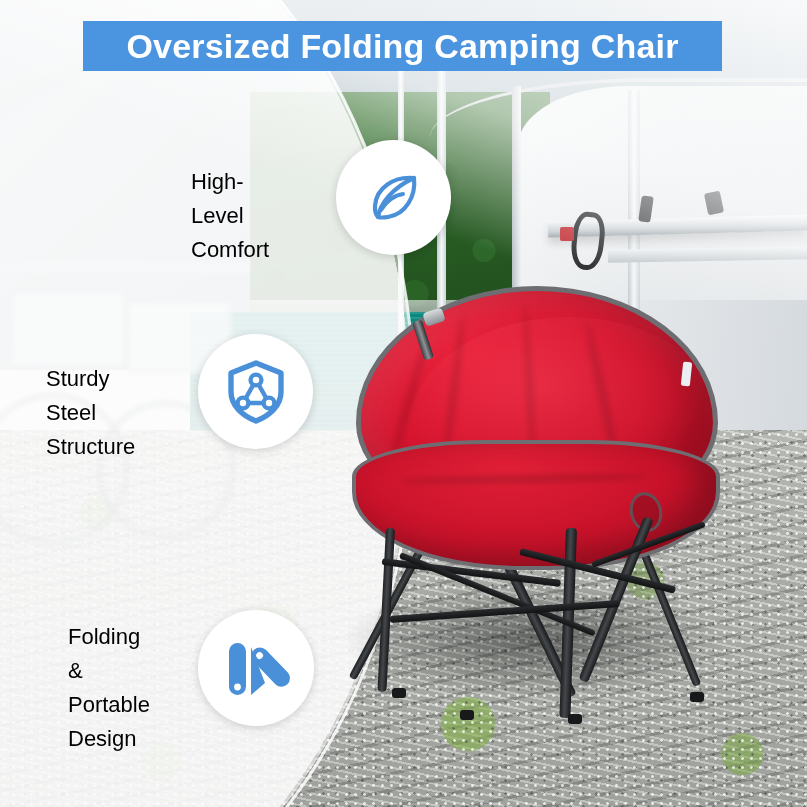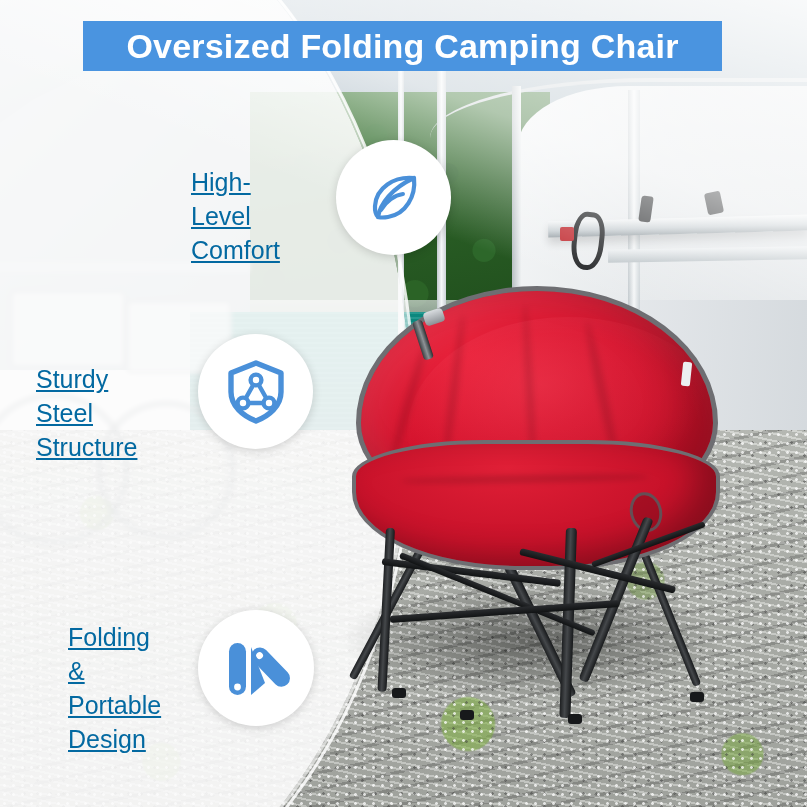--- a/index.html
+++ b/index.html
@@ -233,42 +233,41 @@
     font-weight: 700;
     letter-spacing: .2px;
     white-space: nowrap;
     font-family: "Liberation Sans", sans-serif;
   }
 
   
   .feature { position: absolute; }
   .feature-label {
     position: absolute;
-    color: #0369a1;
-    font-size: 25px;
+    color: #000000;
+    font-size: 22px;
     line-height: 34px;
     font-weight: 400;
     white-space: pre-line;
     font-family: "Liberation Sans", sans-serif;
-    text-decoration: underline;
   }
   .icon-circle {
     position: absolute;
     border-radius: 50%;
     background: #ffffff;
     box-shadow: 0 2px 10px rgba(0,0,0,.16);
     display: flex;
     align-items: center;
     justify-content: center;
   }
 
   .f1-label  { left: 163px; top: 165px; }
   .f1-circle { left: 308px; top: 140px; width: 115px; height: 115px; }
 
-  .f2-label  { left: 8px;  top: 362px; }
+  .f2-label  { left: 18px;  top: 362px; }
   .f2-circle { left: 170px; top: 334px; width: 115px; height: 115px; }
 
   .f3-label  { left: 40px;  top: 620px; }
   .f3-circle { left: 170px; top: 610px; width: 116px; height: 116px; }
 
   
   .chair { position: absolute; left: 330px; top: 280px; width: 400px; height: 450px; }
 
   .chair-shadow {
     position: absolute;

